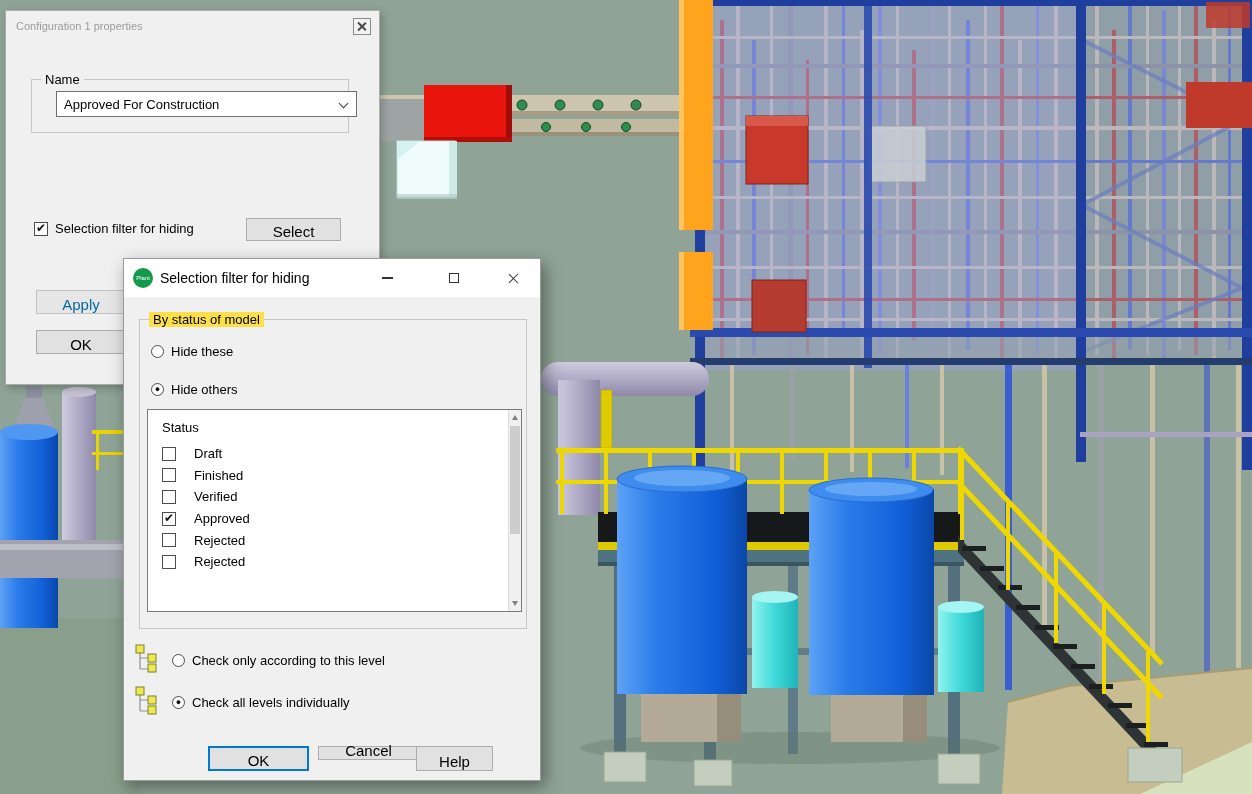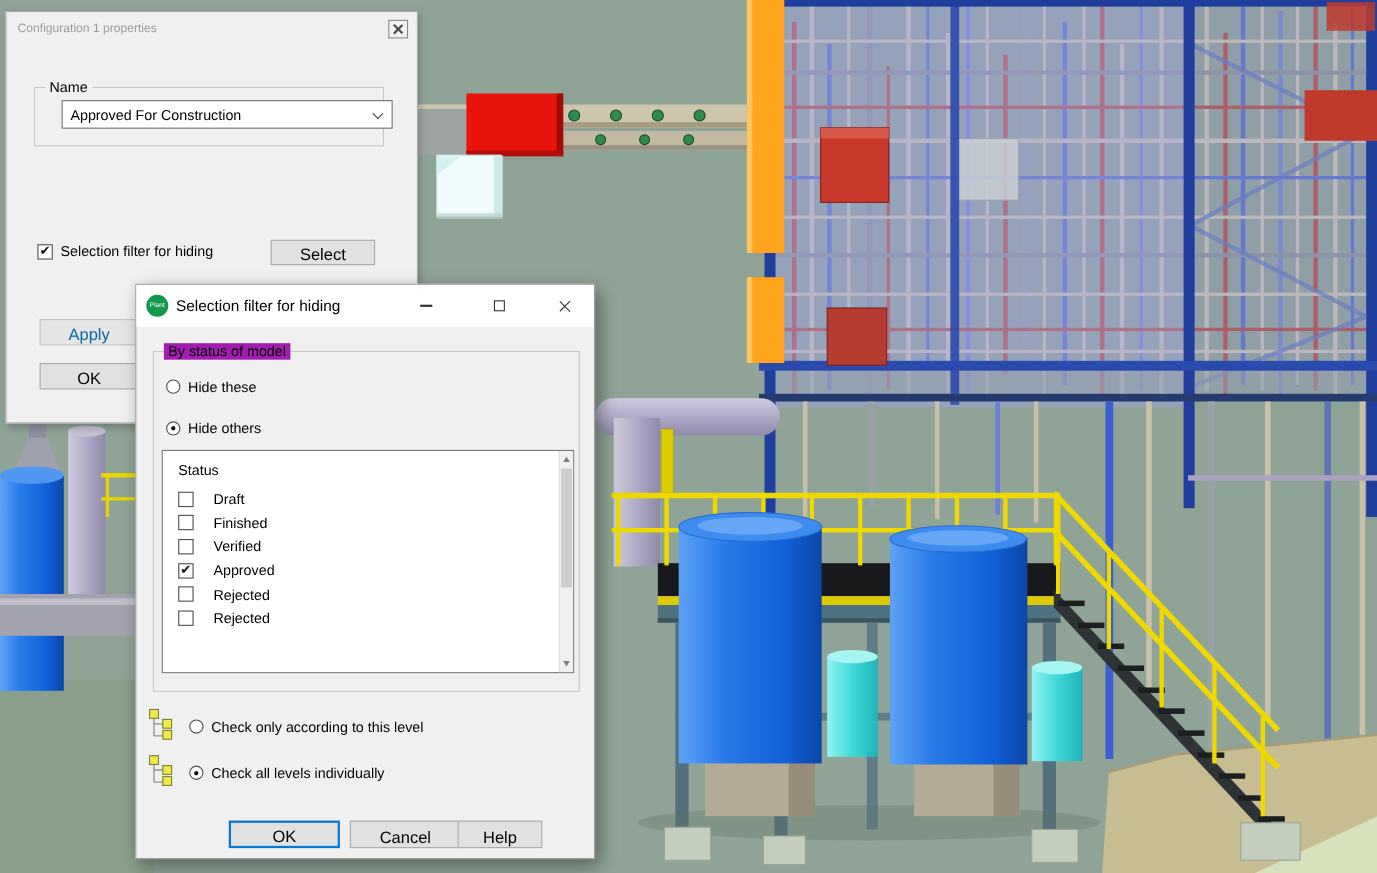--- a/index.html
+++ b/index.html
@@ -351,21 +351,21 @@
       </span>
     <span class="wbtn max">
         <span class="maxglyph"></span>
       </span>
     <span class="wbtn close">
         <span class="closeglyph"></span>
       </span>
   </div>
 
   <div class="grp" style="left:15px;top:60px;width:388px;height:310px">
-    <span class="glabel" style="background:#a21caf">By status of model</span>
+    <span class="glabel" style="background:#fde047">By status of model</span>
   </div>
 
   <div class="hrow" style="left:27px;top:85px">
     <span class="radio">
       <span class="mk"></span>
     </span>
     <span>Hide these</span>
   </div>
   <div class="hrow" style="left:27px;top:123px">
     <span class="radio">
@@ -443,19 +443,19 @@
   <div class="hrow" style="left:48px;top:436px">
     <span class="radio">
       <span class="mk">●</span>
     </span>
     <span>Check all levels individually</span>
   </div>
 
   <div class="btn focused" style="left:84px;top:487px;width:101px;height:25px">
     <span>OK</span>
   </div>
-  <div class="btn" style="left:194px;top:487px;width:101px;height:25px">
+  <div class="btn" style="left:194px;top:487px;width:101px;height:14px">
     <span>Cancel</span>
   </div>
   <div class="btn" style="left:292px;top:487px;width:77px;height:25px">
     <span>Help</span>
   </div>
 </div>
 
 </body></html>

